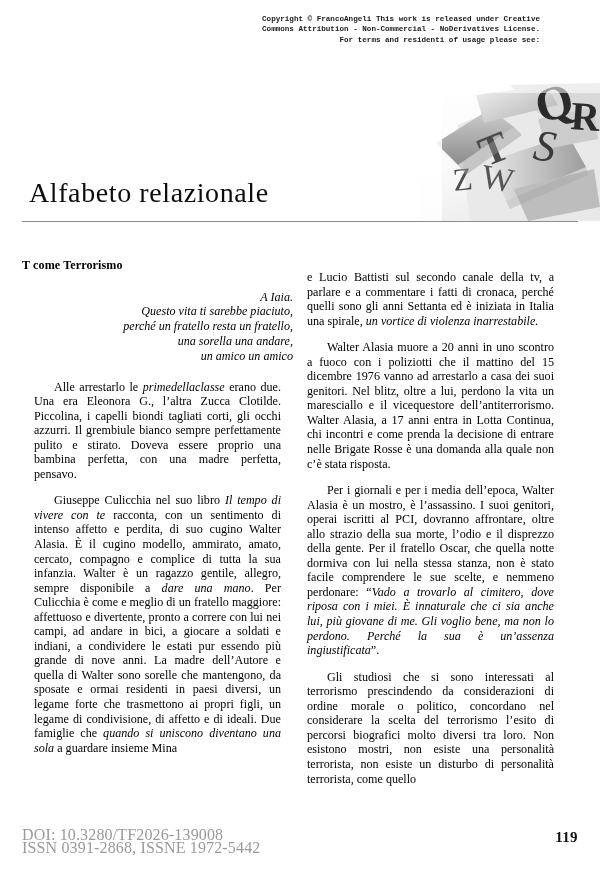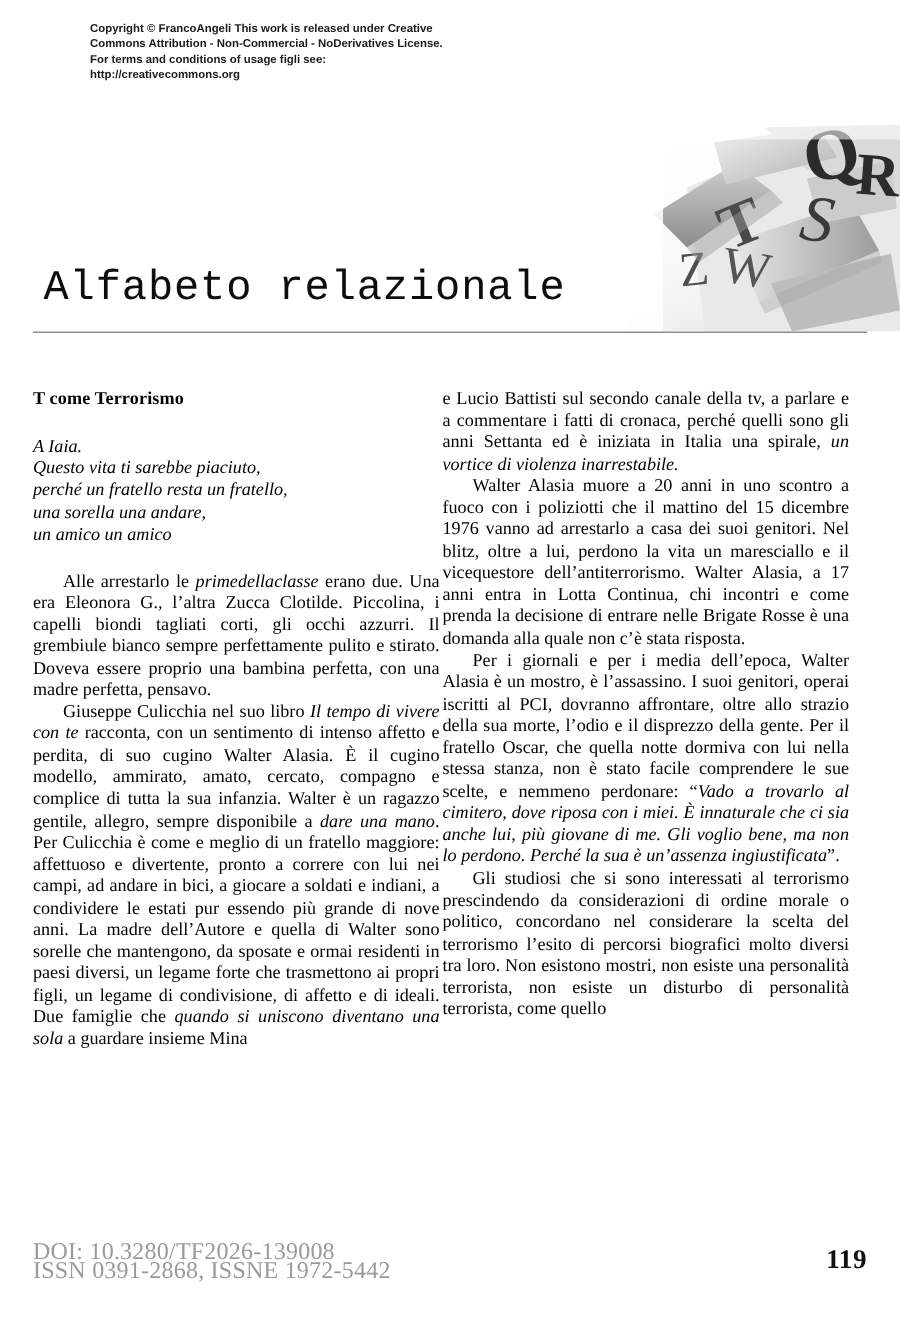--- a/index.html
+++ b/index.html
@@ -16,22 +16,22 @@
     font-family: "Liberation Serif", "DejaVu Serif", serif;
     color: #000000;
   }
 
   
   .copyright {
     position: absolute;
     left: 60px;
     top: 14px;
     width: 480px;
-    text-align: left;
-    font-family: Liberation Sans, sans-serif;
+    text-align: right;
+    font-family: Liberation Mono, monospace;
     font-size: 7.6px;
     line-height: 10.4px;
     color: #1a1a1a;
     font-weight: 700;
   }
   .copyright div { white-space: nowrap; }
 
   
   .deco {
     position: absolute;
@@ -47,21 +47,20 @@
   .title {
     position: absolute;
     left: 29px;
     top: 157px;
     font-size: 28px;
     line-height: 34px;
     letter-spacing: 0.6px;
     font-weight: 400;
     color: #0d0d0d;
     white-space: nowrap;
-    font-family: Liberation Mono, monospace;
   }
   .rule {
     position: absolute;
     left: 22px;
     top: 221px;
     width: 556px;
     height: 1px;
     background: #8d8d8d;
   }
 
@@ -77,30 +76,31 @@
     font-family: Liberation Serif, serif;
   }
   .col {
     width: 271px;
     font-size: 12.1px;
     line-height: 14.55px;
     text-align: justify;
     text-justify: inter-word;
     hyphens: manual;
   }
-  .col p { margin: 0; }
+  .col p { margin: 12px; }
   .sec-head {
     font-weight: 700;
     font-size: 12.1px;
     line-height: 14.55px;
     margin: 0 0 17px 0 !important;
     letter-spacing: 0.1px;
   }
   .epigraph {
     font-style: italic;
+    text-align: right;
     margin: 0 0 16px 0 !important;
     line-height: 14.8px;
   }
   .indent { text-indent: 20px; }
   .col .cont { text-indent: 0; }
   i { font-style: italic; }
 
   
   .footer {
     position: absolute;
@@ -119,36 +119,35 @@
     font-size: 12.6px;
     line-height: 16px;
     color: #9a9a9a;
     letter-spacing: 0.15px;
     margin-top: 1px;
   }
   .page-num {
     position: absolute;
     right: 0;
     top: 1px;
-    font-size: 18px;
+    font-size: 15px;
     font-weight: 700;
     color: #111111;
     letter-spacing: 0.4px;
   }
 </style>
 </head>
 <body>
 
 <div class="page">
 
   <div class="copyright">
     <div>Copyright © FrancoAngeli This work is released under Creative</div>
     <div>Commons Attribution - Non-Commercial - NoDerivatives License.</div>
-    <div>For terms and conditions of usage figli see:</div>
-    <div>http://creativecommons.org</div>
+    <div>For terms and residenti of usage please see:</div>
   </div>
 
   <div class="deco">
     <svg width="182" height="138" viewBox="0 0 182 138" xmlns="http://www.w3.org/2000/svg">
       <defs>
         <linearGradient id="gA" x1="0" y1="0" x2="1" y2="1">
           <stop offset="0%" stop-color="#f2f2f2"></stop>
             <stop offset="100%" stop-color="#b0b0b0"></stop>
         </linearGradient>
         <linearGradient id="gB" x1="0" y1="0" x2="0" y2="1">

